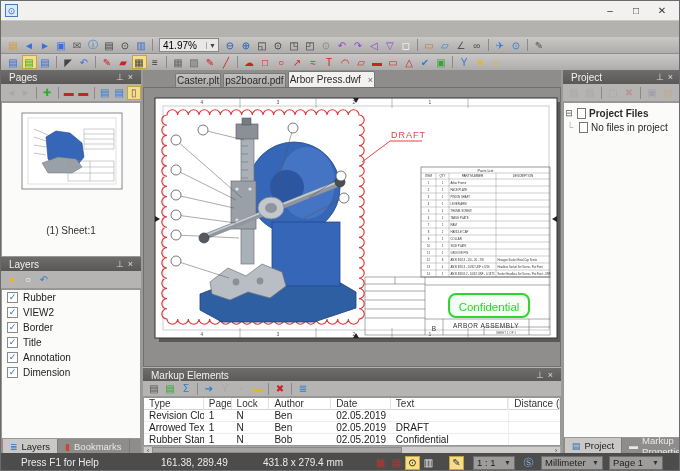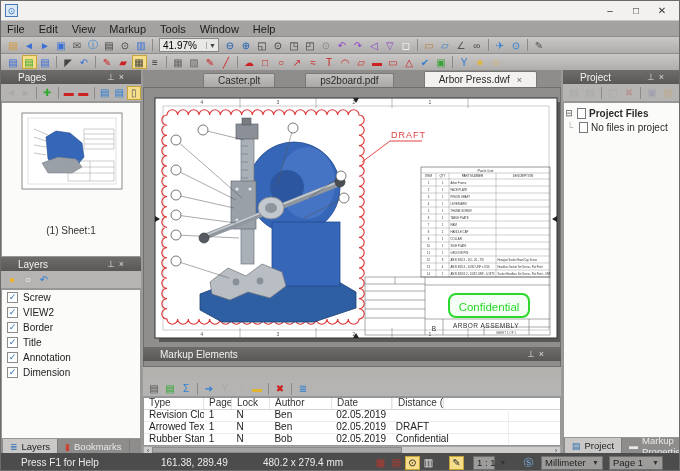--- a/index.html
+++ b/index.html
@@ -22,41 +22,41 @@
   .tb { position:absolute; left:0; width:100%; height:17px; background:linear-gradient(#c9c8c6,#aeadab); display:flex; align-items:center; padding-left:4px; border-bottom:1px solid #8d8d8d;}
   .tbi { width:15px; height:14px; display:inline-flex; align-items:center; justify-content:center; font-size:10px; margin:0 0.5px; border:1px solid transparent; cursor:default;}
   .tbi.hl { background:#f6dd8a; border-color:#c7a43a; }
   .tbi.dim { opacity:.45; }
   .tbsep { width:1px; height:12px; background:#8a8a8a; margin:0 3px; }
   .zoombox { display:inline-flex; align-items:center; background:#e8e8e6; border:1px solid #888; height:14px; margin:0 3px; }
   .zoombox input { width:46px; height:12px; border:none; background:transparent; font-size:10px; padding-left:3px; font-family:"Liberation Sans",sans-serif;}
   .zoombox .arr { font-size:7px; color:#444; padding:0 2px; border-left:1px solid #aaa; }
 
   
-  .phead { position:absolute; height:14px; background:linear-gradient(#6e6d6b,#595856); color:#f2f2f2; font-size:10px; display:flex; align-items:center; padding:0 17px; }
+  .phead { position:absolute; height:14px; background:linear-gradient(#6e6d6b,#595856); color:#f2f2f2; font-size:10px; display:flex; align-items:center; padding:0 8px; }
   .phead .sp { margin-left:auto; display:flex; gap:4px; }
   .phead .hicon { font-size:9px; color:#ddd; }
   .ptb { position:absolute; height:18px; background:#b5b4b2; display:flex; align-items:center; padding-left:3px; border-bottom:1px solid #979797;}
   .pbody { position:absolute; background:#fbfbfa; border:1px solid #979797; }
 
   
   .lhdr { height:15px; display:flex; align-items:center; padding-left:5px; color:#333; font-size:10px; border-bottom:1px solid #e3e3e3;}
   .lrow { height:15px; display:flex; align-items:center; padding-left:5px; }
   .chk { width:11px; height:11px; border:1px solid #8a8a8a; background:#fff; color:#2d6db5; font-size:9px; line-height:9px; text-align:center; margin-right:5px;}
   .lname { color:#222; font-size:10px; }
 
   
   .tabstrip { position:absolute; background:#8e8d8b; display:flex; align-items:flex-end; padding-left:32px; }
-  .dtab { height:14px; background:linear-gradient(#c2c1bf,#a9a8a6); border:1px solid #787878; border-bottom:none; color:#2a2a2a; font-size:10px; padding:0 14px; display:flex; align-items:center; margin-right:2px; border-radius:2px 2px 0 0;margin-left:28px;}
+  .dtab { height:14px; background:linear-gradient(#c2c1bf,#a9a8a6); border:1px solid #787878; border-bottom:none; color:#2a2a2a; font-size:10px; padding:0 1px; display:flex; align-items:center; margin-right:2px; border-radius:2px 2px 0 0;}
   .dtab.active { height:16px; background:#f2f1ef; }
   .dtab .x { margin-left:7px; color:#666; font-size:9px; }
 
   
   .mtable { position:absolute; background:#fff; border:1px solid #979797; overflow:hidden;}
-  .mrow { display:flex; height:12px; align-items:flex-end; border-bottom:1px solid #ececec; }
+  .mrow { display:flex; height:12px; align-items:center; border-bottom:1px solid #ececec; }
   .mrow.hdr { border-bottom:1px solid #d5d5d5; }
   .mcell { font-size:10px; color:#222; padding-left:5px; overflow:hidden; white-space:nowrap; height:12px; line-height:12px;}
   .mrow.hdr .mcell { color:#333; border-right:1px solid #e2e2e2; }
   .c0{width:60px;} .c1{width:28px;} .c2{width:38px;} .c3{width:62px;} .c4{width:60px;} .c5{width:118px;} .c6{width:52px; border-left:1px solid #eee;}
 
   .hscroll { position:absolute; height:8px; background:#cfcecd; border:1px solid #a5a5a5; display:flex; align-items:center;}
   .hthumb { height:6px; background:#a6a5a3; border:1px solid #8b8b8b; }
   .sarr { font-size:8px; color:#555; width:8px; text-align:center; }
 
   
@@ -89,29 +89,20 @@
 
   <div class="titlebar">
     <span class="appicon">⊙</span>
     <span class="winbtns">
       <span class="winbtn">–</span>
       <span class="winbtn">□</span>
       <span class="winbtn">✕</span>
     </span>
   </div>
 
-  <div class="menubar" id="menubar">
-      <span class="menuitem">File</span>
-      <span class="menuitem">Edit</span>
-      <span class="menuitem">View</span>
-      <span class="menuitem">Markup</span>
-      <span class="menuitem">Tools</span>
-      <span class="menuitem">Window</span>
-      <span class="menuitem">Help</span>
-    </div>
   <div class="tb" id="tb1" style="top:36px">
       <span class="tbi" style="color: rgb(216, 154, 60);">▤</span>
       <span class="tbi" style="color: rgb(58, 111, 216);">◄</span>
       <span class="tbi" style="color: rgb(58, 111, 216);">►</span>
       <span class="tbi" style="color: rgb(58, 111, 216);">▣</span>
       <span class="tbi" style="color: rgb(85, 85, 85);">✉</span>
       <span class="tbi" style="color: rgb(45, 125, 210);">ⓘ</span>
       <span class="tbi" style="color: rgb(68, 68, 68);">▤</span>
       <span class="tbi" style="color: rgb(68, 68, 68);">⊙</span>
       <span class="tbi" style="color: rgb(58, 111, 216);">▥</span>
@@ -238,21 +229,21 @@
   </div>
   <div class="ptb" id="layerstb" style="left:0; top:270px; width:140px;">
       <span class="tbi" style="color: rgb(240, 180, 41);">●</span>
       <span class="tbi" style="color: rgb(247, 247, 247);">○</span>
       <span class="tbi" style="color: rgb(45, 125, 210);">↶</span>
     </div>
   <div class="pbody" style="left:0; top:288px; width:140px; height:150px;">
     <div id="layerlist">
         <div class="lrow">
           <span class="chk">✓</span>
-          <span class="lname">Screw</span>
+          <span class="lname">Rubber</span>
         </div>
         <div class="lrow">
           <span class="chk">✓</span>
           <span class="lname">VIEW2</span>
         </div>
         <div class="lrow">
           <span class="chk">✓</span>
           <span class="lname">Border</span>
         </div>
         <div class="lrow">
@@ -493,21 +484,21 @@
       <text x="342" y="240" font-size="6.5" fill="#333333" text-anchor="middle" letter-spacing="0.5">ARBOR ASSEMBLY</text>
       <text x="362" y="245.5" font-size="3" fill="#555555" text-anchor="middle">SHEET 1 OF 1</text>
 
       <g>
         <rect x="305" y="206" width="80" height="23" rx="7" fill="#b6f7b6" fill-opacity="0.15" stroke="#2bd82b" stroke-width="2"></rect>
         <text x="345" y="222.5" font-size="11.5" fill="#2bd82b" text-anchor="middle">Confidential</text>
       </g>
     </svg>
   </div>
 
-  <div class="phead" style="left:142px; top:346px; width:418px;">
+  <div class="phead" style="left:142px; top:367px; width:418px;">
     <span>Markup Elements</span>
     <span class="sp">
         <span class="hicon">⊥</span>
         <span class="hicon">×</span>
       </span>
   </div>
   <div class="ptb" id="markuptb" style="left:142px; top:380px; width:418px; height:16px;">
       <span class="tbi" style="color: rgb(85, 85, 85);">▤</span>
       <span class="tbi" style="color: rgb(47, 170, 47);">▤</span>
       <span class="tbi" style="color: rgb(45, 125, 210);">Σ</span>
@@ -521,20 +512,21 @@
       <span class="tbsep"></span>
       <span class="tbi" style="color: rgb(45, 125, 210);">≣</span>
     </div>
   <div class="mtable" style="left:142px; top:396px; width:418px; height:49px;">
     <div class="mrow hdr" id="mkhdr">
         <span class="mcell c0">Type</span>
         <span class="mcell c1">Page</span>
         <span class="mcell c2">Lock</span>
         <span class="mcell c3">Author</span>
         <span class="mcell c4">Date</span>
+        <span class="mcell c5">Text</span>
         <span class="mcell c6">Distance (mm)</span>
       </div>
     <div id="mkrows">
         <div class="mrow">
           <span class="mcell c0">Revision Cloud</span>
           <span class="mcell c1">1</span>
           <span class="mcell c2">N</span>
           <span class="mcell c3">Ben</span>
           <span class="mcell c4">02.05.2019</span>
           <span class="mcell c5"></span>
@@ -605,31 +597,31 @@
     </div>
     <div class="btab">
       <span class="bticon">▬</span>
       <span>Markup Properties</span>
     </div>
   </div>
 
   <div class="statusbar">
     <span class="sitem" style="left:20px">Press F1 for Help</span>
     <span class="sitem" style="left:160px">161.38, 289.49</span>
-    <span class="sitem" style="left:262px">480.2 x 279.4 mm</span>
+    <span class="sitem" style="left:262px">431.8 x 279.4 mm</span>
     <span class="sitem" style="left:372px; display:flex;" id="statusicons">
         <span class="sicon" style="color: rgb(176, 58, 46);">▦</span>
         <span class="sicon" style="color: rgb(176, 58, 46);">▤</span>
         <span class="sicon hl" style="color: rgb(34, 34, 34);">⊙</span>
         <span class="sicon" style="color: rgb(240, 240, 240);">▥</span>
       </span>
     <span class="sitem" style="left:448px; display:flex;" id="measureicon">
         <span class="sicon hl" style="color: rgb(51, 51, 51);">✎</span>
       </span>
-    <span class="sitem" style="left:472px;"><span class="ssel" style="width:22px">
+    <span class="sitem" style="left:472px;"><span class="ssel" style="width:42px">
           <span>1 : 1</span>
           <span class="arr">▼</span>
         </span></span>
     <span class="sitem" style="left:520px; display:flex;" id="snapicon">
         <span class="sicon" style="color: rgb(127, 179, 232);">Ⓢ</span>
       </span>
     <span class="sitem" style="left:540px;"><span class="ssel" style="width:62px">
           <span>Millimeter</span>
           <span class="arr">▼</span>
         </span></span>

